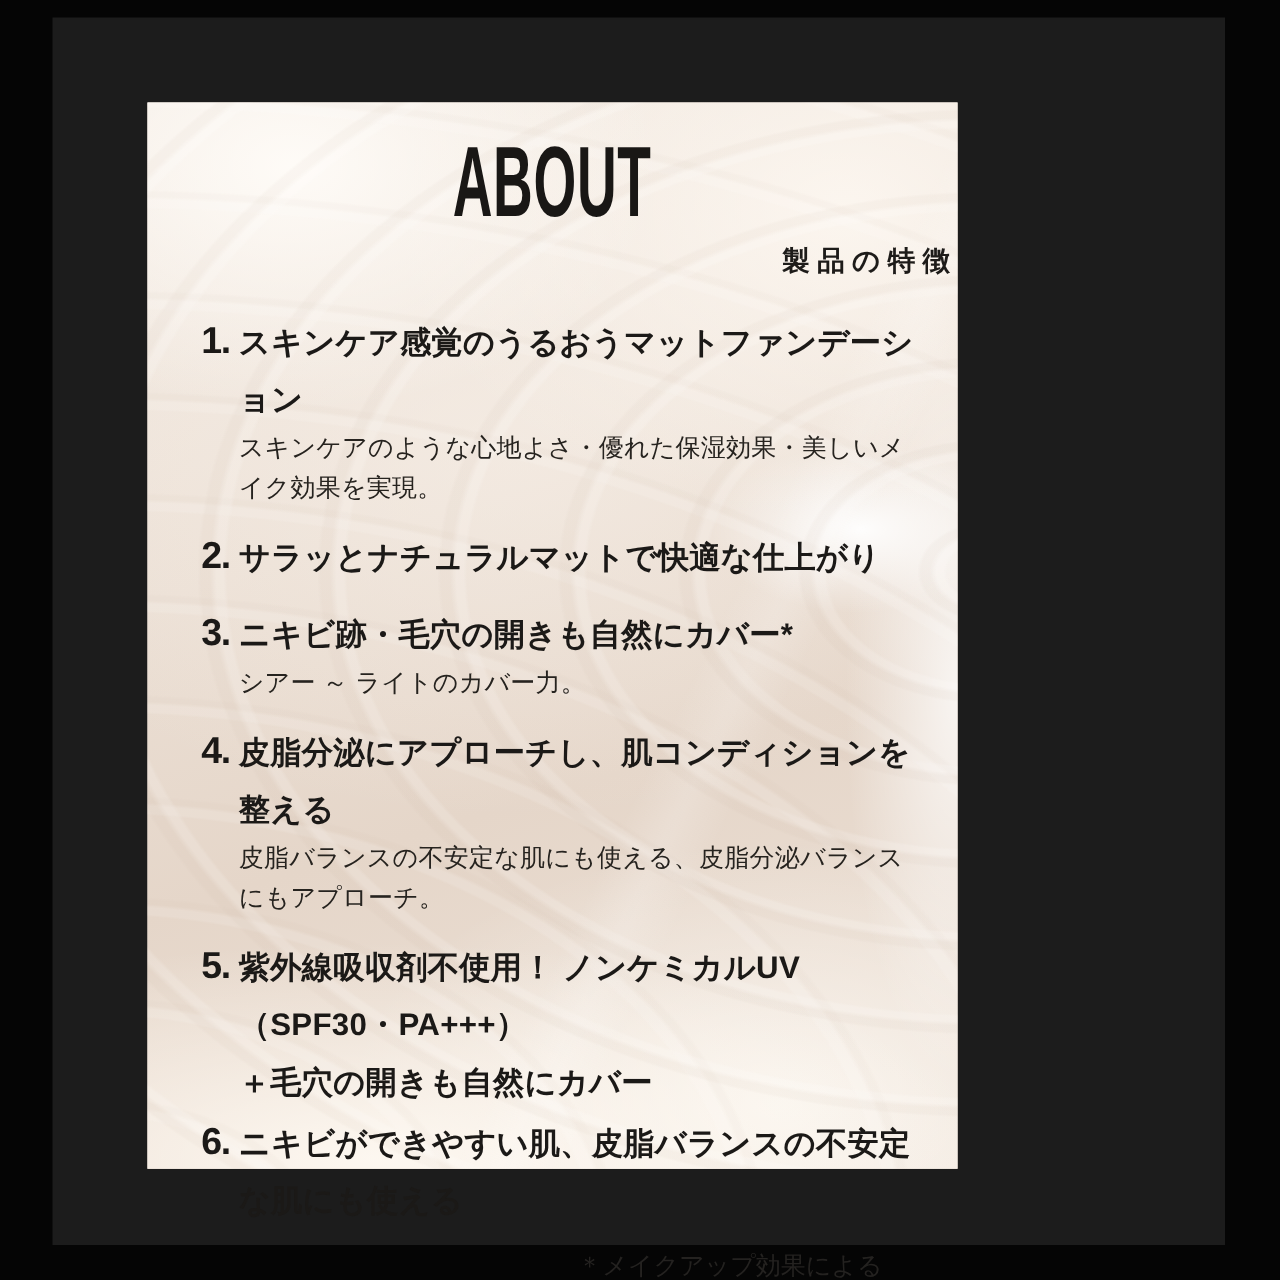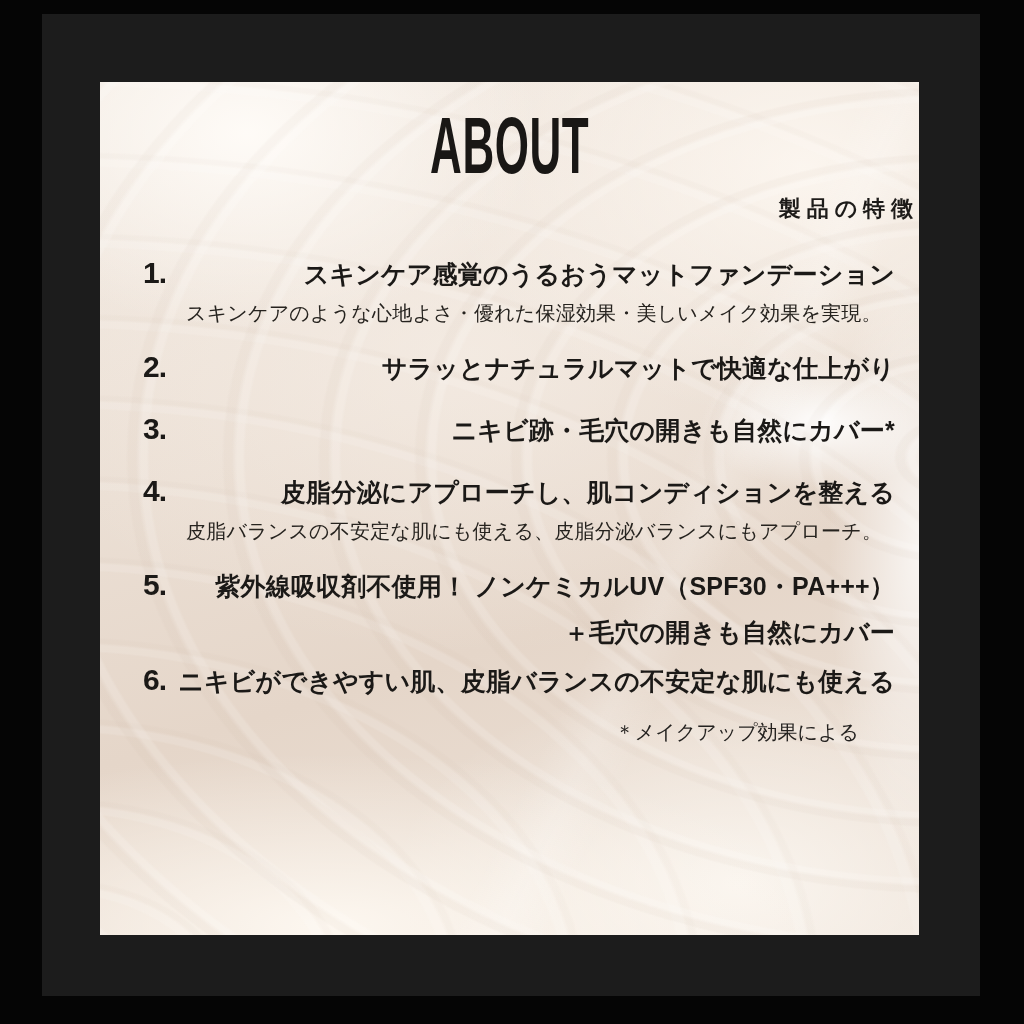--- a/index.html
+++ b/index.html
@@ -1,19 +1,19 @@
 <!DOCTYPE html>
 <html><head>
 <meta charset="utf-8">
 <style>
   html,body{margin:0;padding:0;width:1024px;height:1024px;overflow:hidden;}
   body{background:#050505;font-family:"Liberation Sans","DejaVu Sans",sans-serif;}
   .frame{position:absolute;left:42px;top:14px;right:44px;bottom:28px;background:#1c1c1c;}
   .panel{
-    position:absolute;left:100px;top:82px;width:819px;height:853px;
+    position:absolute;left:118px;top:82px;width:648px;height:853px;
     background-color:#eadcd1;
     background-image:
       radial-gradient(ellipse 420px 280px at 18% 6%, rgba(255,252,248,0.95), rgba(255,252,248,0) 70%),
       radial-gradient(ellipse 520px 360px at 86% 10%, rgba(255,250,244,0.8), rgba(255,250,244,0) 70%),
       radial-gradient(ellipse 160px 90px at 88% 40%, rgba(255,255,255,0.95), rgba(255,255,255,0) 75%),
       radial-gradient(ellipse 120px 420px at 100% 55%, rgba(255,255,255,0.75), rgba(255,255,255,0) 75%),
       radial-gradient(ellipse 620px 400px at 45% 32%, rgba(249,242,235,0.55), rgba(249,242,235,0) 75%),
       radial-gradient(ellipse 700px 240px at 28% 99%, rgba(255,250,243,0.9), rgba(255,250,243,0) 72%),
       radial-gradient(ellipse 460px 280px at 78% 94%, rgba(255,252,247,0.75), rgba(255,252,247,0) 75%),
       linear-gradient(163deg, #f3ebe3 0%, #ebdfd4 38%, #e5d6c9 62%, #eee3d9 100%);
@@ -41,22 +41,22 @@
   }
   .features{position:absolute;left:43px;right:24px;top:168px;}
   .item{margin-bottom:15px;}
   .item.tight{margin-bottom:2px;}
   .head{display:flex;align-items:baseline;color:#1b1917;}
   .num{
     flex:0 0 30px;font-size:30px;font-weight:700;line-height:46px;
     letter-spacing:-1px;color:#1b1917;
   }
   .htxt{flex:1;font-size:25px;font-weight:700;line-height:46px;letter-spacing:.2px;}
-  .hl{display:block;text-align:right;}
-  .descs{margin-left:43px;color:#26231f;}
+  .hl{display:block;}
+  .descs{margin-left:30px;color:#26231f;}
   .dl{font-size:20px;line-height:32px;letter-spacing:.2px;}
   .dl.small{font-size:18px;}
   .hl:empty,.dl:empty{display:none;}
   .footnote{
     margin-top:4px;text-align:right;padding-right:36px;
     font-size:20px;font-weight:500;color:#242220;
   }
 </style>
 </head>
 <body>
@@ -99,20 +99,24 @@
       </div>
 
       <div class="item">
         <div class="head">
           <span class="num">3.</span>
           <span class="htxt">
             <span class="hl">ニキビ跡・毛穴の開きも自然にカバー*</span>
 
           </span>
         </div>
+        <div class="descs">
+          <div class="dl">シアー ～ ライトのカバー力。</div>
+
+        </div>
       </div>
 
       <div class="item">
         <div class="head">
           <span class="num">4.</span>
           <span class="htxt">
             <span class="hl">皮脂分泌にアプローチし、肌コンディションを整える</span>
 
           </span>
         </div>

